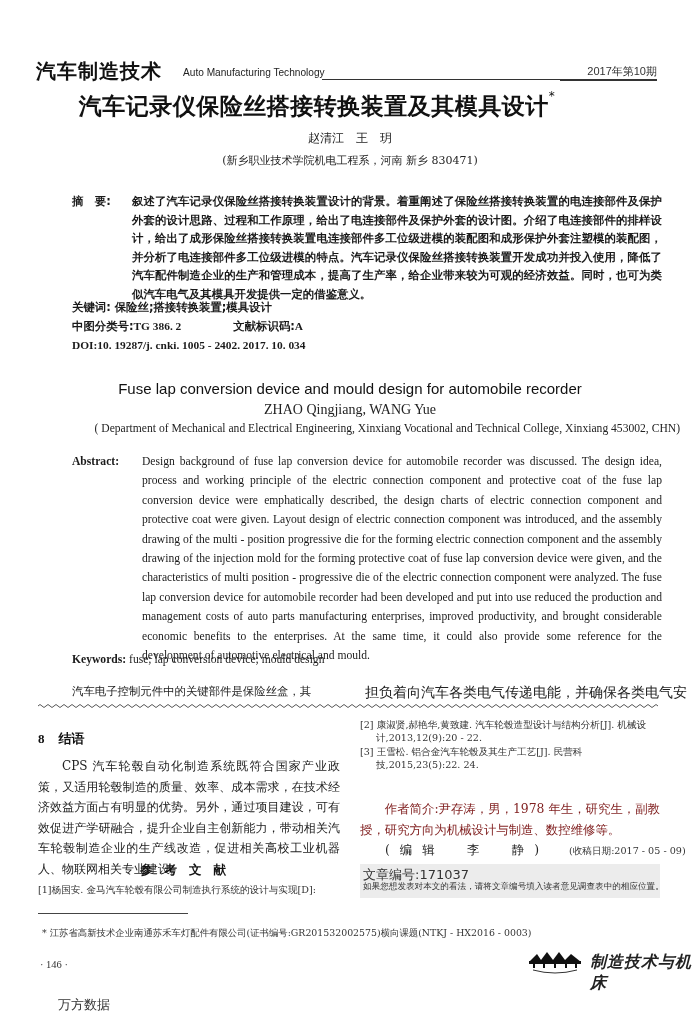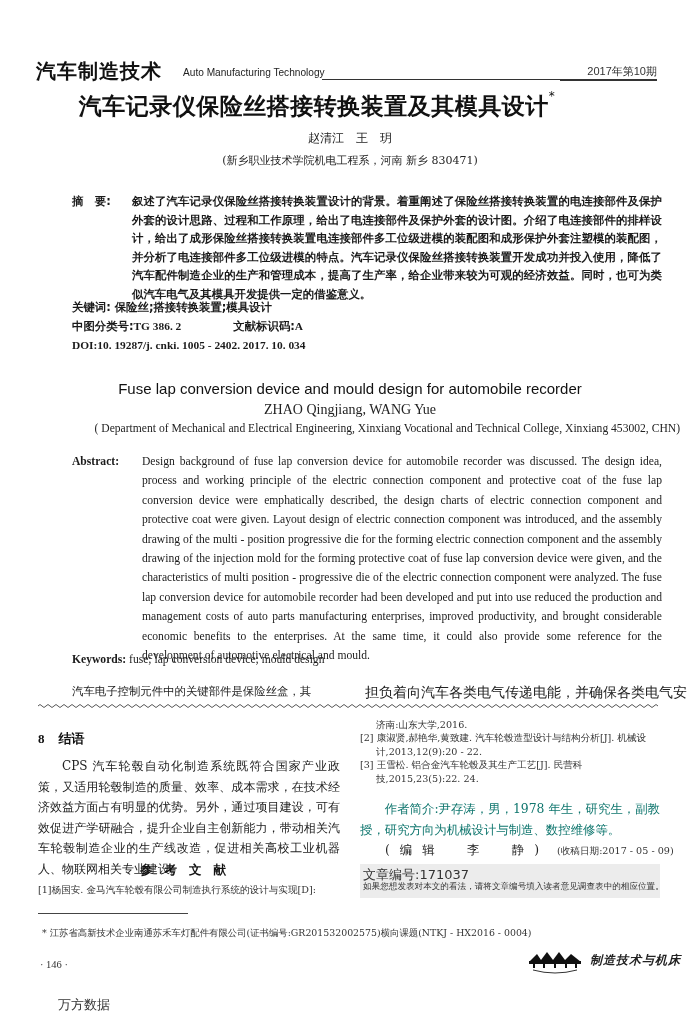--- a/index.html
+++ b/index.html
@@ -45,33 +45,33 @@
   .sec-head .num { font-family: "Liberation Serif", serif; margin-right: 14px; }
   .left-body { left: 38px; top: 756px; width: 302px; font-family: "DejaVu Serif", serif; font-size: 12px; line-height: 20.6px; color: #222; text-align: justify; }
   .left-body p { margin: 0; text-indent: 2em; }
   .ref-head { left: 38px; width: 302px; top: 862px; text-align: center; font-family: "DejaVu Sans", sans-serif; font-weight: bold; font-size: 12.5px; letter-spacing: 12px; color: #111; }
   .ref1 { left: 38px; top: 884px; width: 302px; font-family: "DejaVu Serif", serif; font-size: 9.6px; color: #333; white-space: nowrap; }
   .footnote-rule { left: 38px; top: 913px; width: 150px; height: 1px; background: #444; }
   
   .refs { left: 360px; top: 718px; width: 300px; font-family: "DejaVu Serif", serif; font-size: 9.6px; line-height: 13.4px; color: #333; }
   .refs .ref { padding-left: 16px; text-indent: -16px; }
   .refs .cont { padding-left: 16px; }
-  .author-intro { left: 360px; top: 798px; width: 300px; font-family: "DejaVu Serif", serif; font-size: 12.4px; line-height: 21px; color: #0f766e; text-align: justify; }
+  .author-intro { left: 360px; top: 798px; width: 300px; font-family: "DejaVu Serif", serif; font-size: 12.4px; line-height: 21px; color: #7f1d1d; text-align: justify; }
   .author-intro p { margin: 0; text-indent: 2em; }
   .editor-line { left: 385px; top: 842px; font-family: "DejaVu Serif", serif; font-size: 12.4px; color: #222; }
-  .editor-line .name { letter-spacing: 10px; margin-right: 8px; }
+  .editor-line .name { letter-spacing: 10px; margin-right: 20px; }
   .received { font-size: 9.6px; color: #333; }
   .notice-box { left: 360px; top: 864px; width: 300px; height: 34px; background: #ececec; }
   .notice-id { left: 363px; top: 866px; font-family: "DejaVu Sans", sans-serif; font-size: 13px; color: #333; }
   .notice-text { left: 363px; top: 881px; font-family: "DejaVu Sans", sans-serif; font-size: 8.6px; color: #333; white-space: nowrap; }
   
   .fund { left: 42px; top: 927px; font-family: "DejaVu Serif", serif; font-size: 9.4px; color: #333; white-space: nowrap; }
   .page-num { left: 40px; top: 959px; font-family: "Liberation Serif", serif; font-size: 10.5px; color: #333; }
   .logo { left: 527px; top: 948px; width: 56px; height: 26px; }
-  .logo-text { left: 590px; top: 952px; font-family: "DejaVu Serif", serif; font-style: italic; font-weight: bold; font-size: 12px; color: #222; letter-spacing: 1px; }
+  .logo-text { left: 590px; top: 952px; font-family: "DejaVu Serif", serif; font-style: italic; font-weight: bold; font-size: 16px; color: #222; letter-spacing: 1px; }
   .watermark { left: 58px; top: 996px; font-family: "DejaVu Sans", sans-serif; font-size: 13px; color: #333; }
 </style>
 </head>
 <body>
 
 <div class="abs journal-cn">汽车制造技术</div>
 <div class="abs journal-en">Auto Manufacturing Technology</div>
 <div class="abs header-rule"></div>
 <div class="abs issue">2017年第10期</div>
 <div class="abs issue-rule"></div>
@@ -105,34 +105,33 @@
 
 <div class="abs sec-head"><span class="num">8</span><span>结语</span></div>
 <div class="abs left-body">
     <p>CPS 汽车轮毂自动化制造系统既符合国家产业政策，又适用轮毂制造的质量、效率、成本需求，在技术经济效益方面占有明显的优势。另外，通过项目建设，可有效促进产学研融合，提升企业自主创新能力，带动相关汽车轮毂制造企业的生产线改造，促进相关高校工业机器人、物联网相关专业建设。</p>
   </div>
 <div class="abs ref-head">参考文献</div>
 <div class="abs ref1">[1]杨国安. 金马汽车轮毂有限公司制造执行系统的设计与实现[D]:</div>
 <div class="abs footnote-rule"></div>
 
 <div class="abs refs">
-  <div class="cont">济南:山东大学,2016.</div>
   <div class="ref">[2] 康淑贤,郝艳华,黄致建. 汽车轮毂造型设计与结构分析[J]. 机械设计,2013,12(9):20 - 22.</div>
   <div class="ref">[3] 王雪松. 铝合金汽车轮毂及其生产工艺[J]. 民营科技,2015,23(5):22. 24.</div>
 </div>
 <div class="abs author-intro">
     <p>作者简介:尹存涛，男，1978 年生，研究生，副教授，研究方向为机械设计与制造、数控维修等。</p>
   </div>
 <div class="abs editor-line"><span class="name">(编辑　李　静)</span><span class="received">(收稿日期:2017 - 05 - 09)</span></div>
 
 <div class="abs notice-box"></div>
 <div class="abs notice-id">文章编号:171037</div>
 <div class="abs notice-text">如果您想发表对本文的看法，请将文章编号填入读者意见调查表中的相应位置。</div>
 
-<div class="abs fund">* 江苏省高新技术企业南通苏禾车灯配件有限公司(证书编号:GR201532002575)横向课题(NTKJ - HX2016 - 0004)</div>
+<div class="abs fund">* 江苏省高新技术企业南通苏禾车灯配件有限公司(证书编号:GR201532002575)横向课题(NTKJ - HX2016 - 0003)</div>
 <div class="abs page-num">· 146 ·</div>
 <svg class="abs logo" viewBox="0 0 56 26">
   <path d="M2 14 L10 6 L14 12 L20 4 L26 12 L32 4 L38 12 L44 6 L54 14 Z" fill="#111"></path>
   <rect x="2" y="13" width="52" height="3" fill="#111"></rect>
   <rect x="6" y="14" width="2" height="6" fill="#111"></rect>
   <rect x="16" y="14" width="2" height="6" fill="#111"></rect>
   <rect x="27" y="14" width="2" height="6" fill="#111"></rect>
   <rect x="38" y="14" width="2" height="6" fill="#111"></rect>
   <rect x="48" y="14" width="2" height="6" fill="#111"></rect>
   <path d="M6 22 Q28 28 50 22" fill="none" stroke="#333" stroke-width="1"></path>

